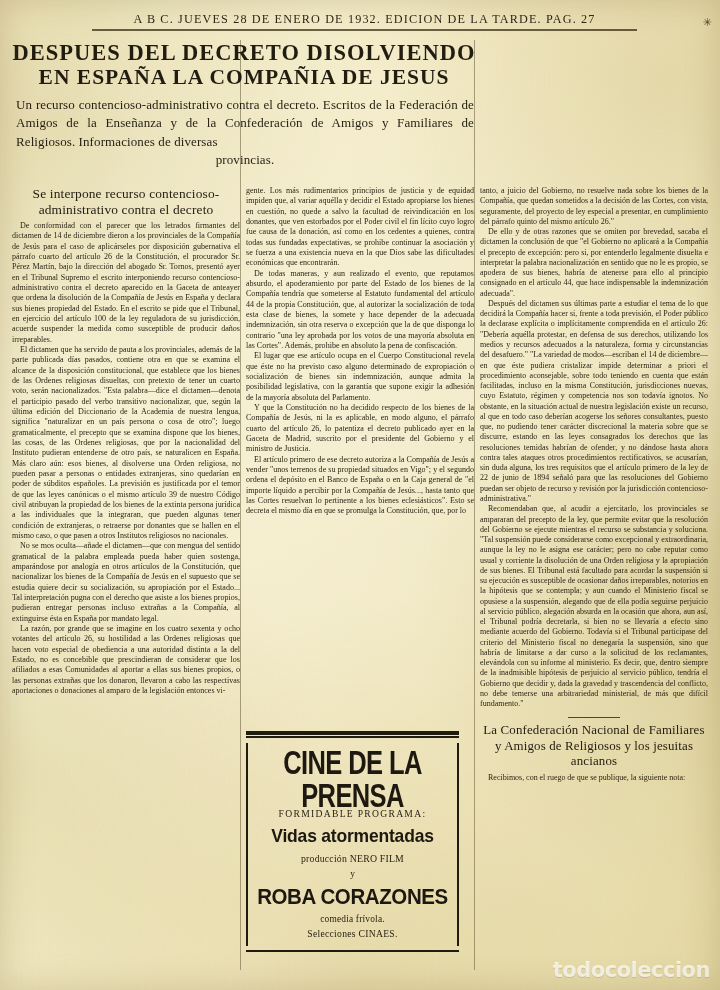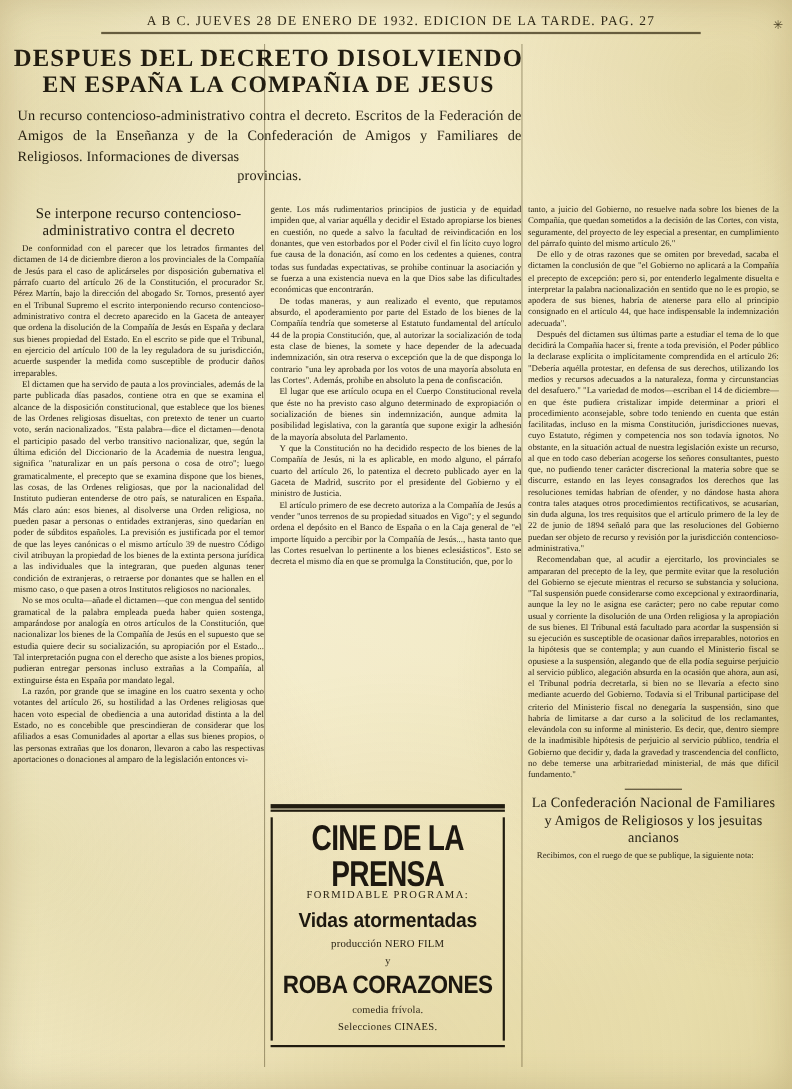--- a/index.html
+++ b/index.html
@@ -347,14 +347,15 @@
       <div class="ad-film1">Vidas atormentadas</div>
       <div class="ad-prod">producción NERO FILM</div>
       <div class="ad-y">y</div>
       <div class="ad-film2">ROBA CORAZONES</div>
       <div class="ad-genre">comedia frívola.</div>
       <div class="ad-dist">Selecciones CINAES.</div>
     </div>
     <div class="ad-rule-bot"></div>
   </div>
 
+  <div id="watermark">todocoleccion</div>
 
 </div>
 
 </body></html>

